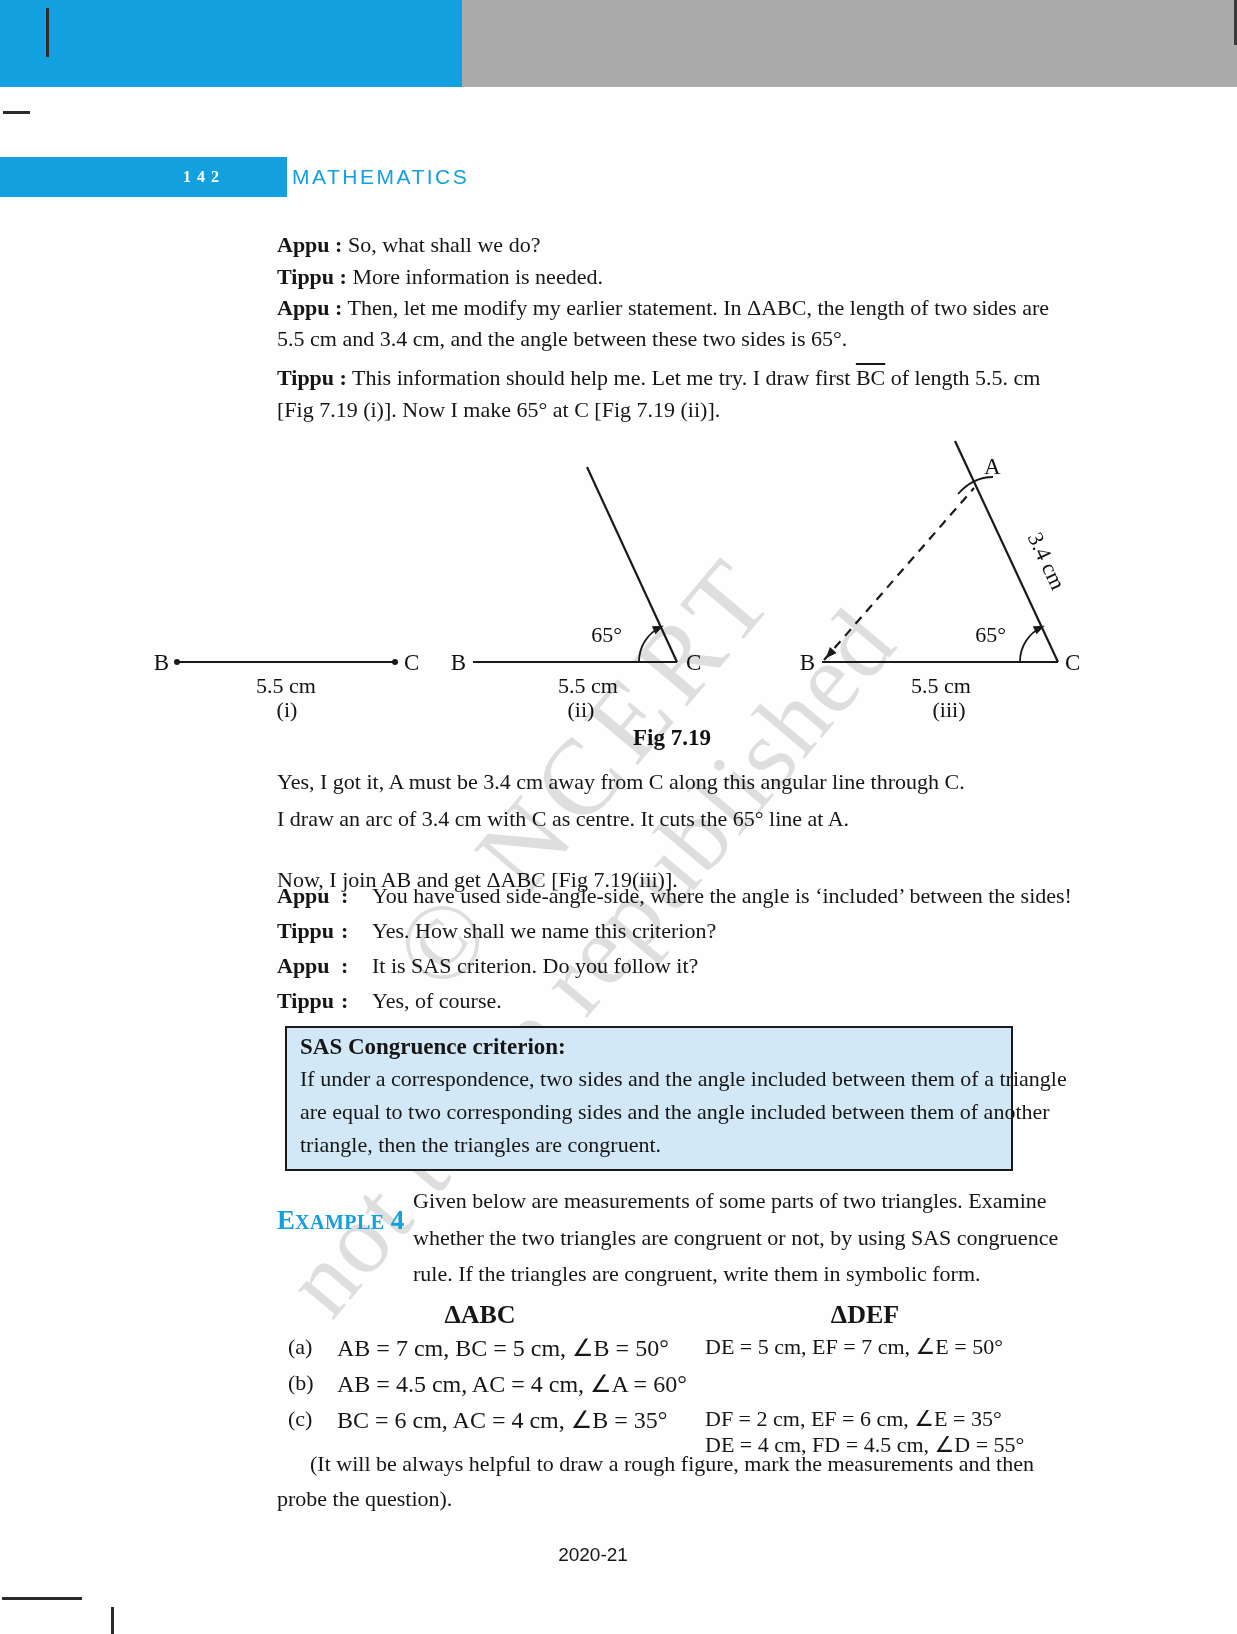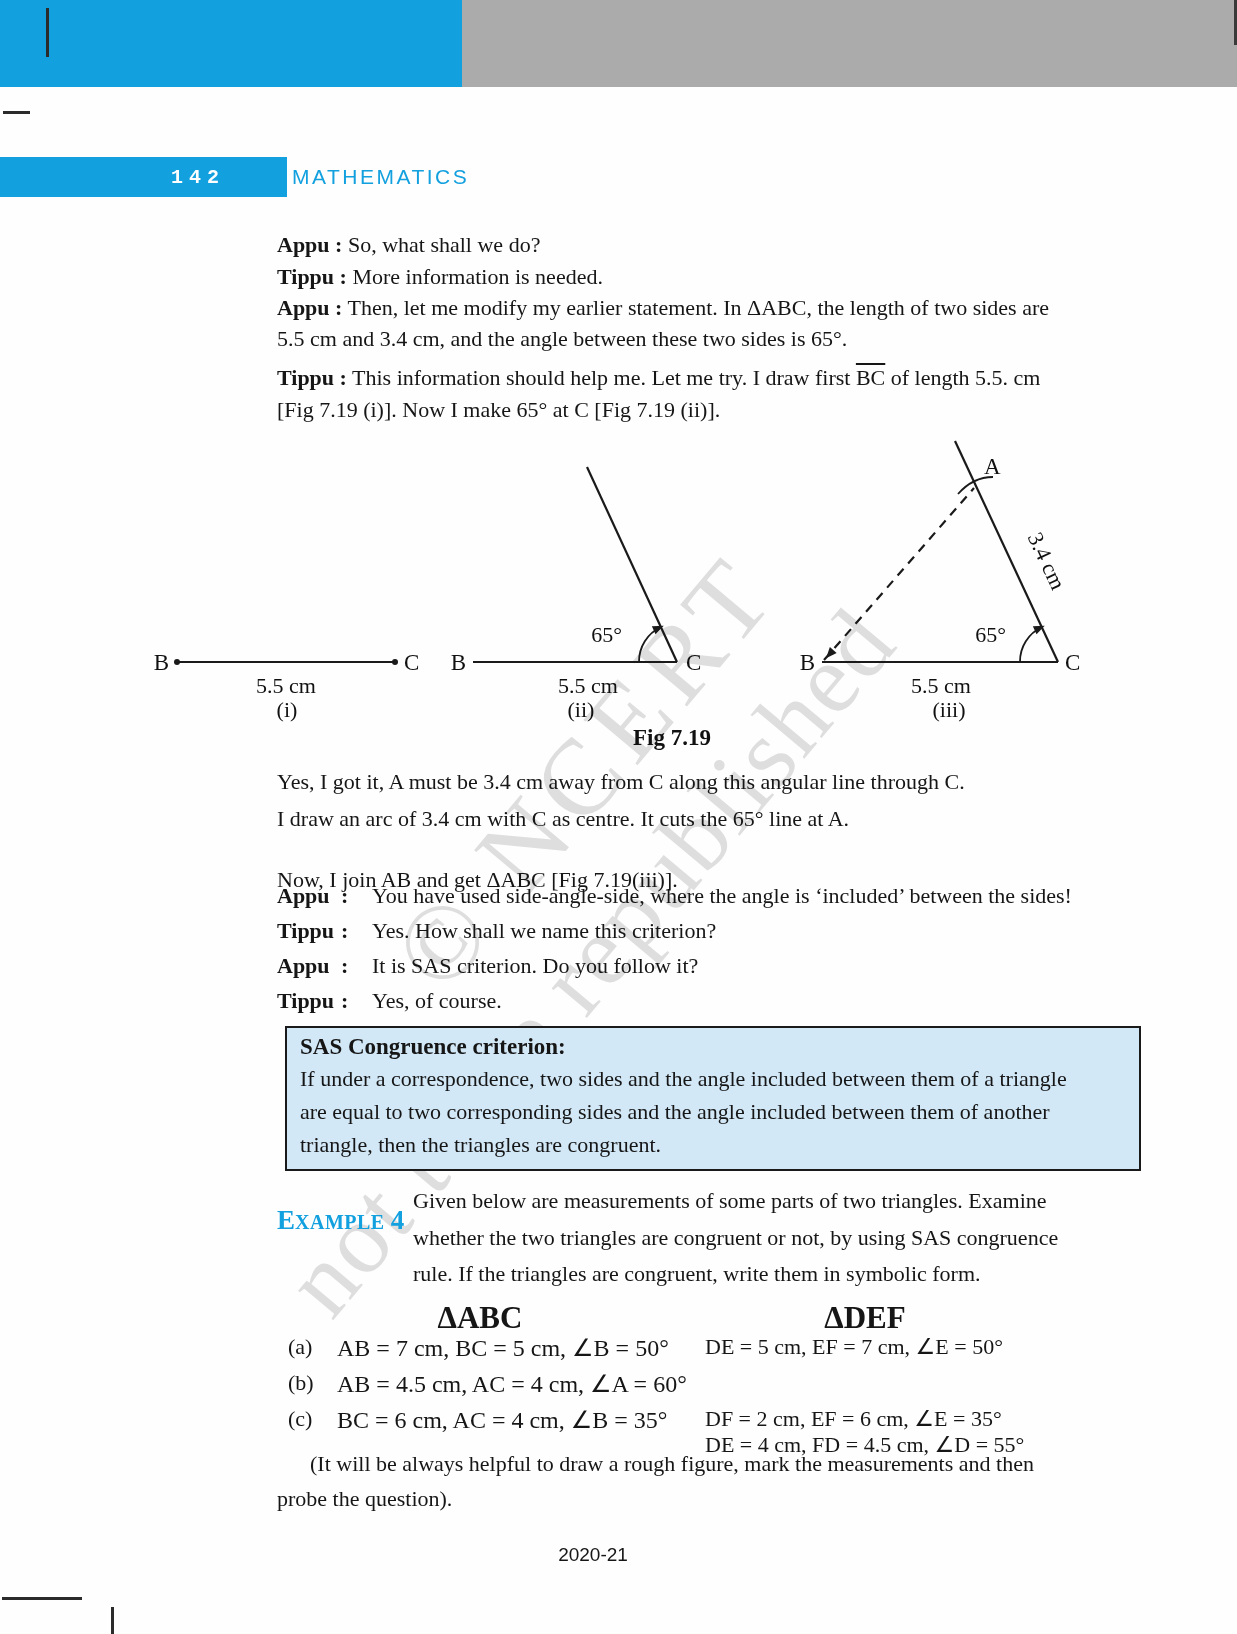--- a/index.html
+++ b/index.html
@@ -7,50 +7,50 @@
         font-family:"Liberation Serif",serif;color:#161616;}
   
   .band-blue{position:absolute;left:0;top:0;width:462px;height:87px;}
   .band-gray{position:absolute;left:462px;top:0;width:775px;height:87px;}
   .edge-mark-tr{position:absolute;right:0;top:0;width:3px;height:45px;background:#3a3a3a;}
   
   .crop{position:absolute;background:#2b2b2b;}
   
   .pageno-bar{position:absolute;left:0;top:157px;width:287px;height:40px;
               display:flex;align-items:center;justify-content:flex-end;padding-right:62px;box-sizing:border-box;}
-  .pageno{font-family:Liberation Mono, monospace;font-weight:bold;font-size:20px;
+  .pageno{font-family:Liberation Serif, serif;font-weight:bold;font-size:16px;
           letter-spacing:6px;color:#ffffff;}
   .subject{position:absolute;left:292px;top:157px;height:40px;display:flex;align-items:center;
            font-family:"Liberation Sans",sans-serif;font-size:21px;letter-spacing:2.5px;}
   
   .wm{position:absolute;white-space:nowrap;font-family:"Liberation Serif",serif;
       color:rgba(95,95,95,0.20);transform:translate(-50%,-50%) rotate(-50deg);}
   .wm1{left:585px;top:772px;font-size:108px;letter-spacing:10px;}
   .wm2{left:590px;top:962px;font-size:100px;letter-spacing:2px;}
   
   .tline{position:absolute;left:277px;width:806px;font-size:22px;line-height:28px;white-space:nowrap;}
   .bold{font-weight:bold;}
   .ol{text-decoration:overline;}
   .d2row{position:absolute;left:277px;width:806px;font-size:22px;white-space:nowrap;}
   .d2name{display:inline-block;width:64px;font-weight:bold;}
   .d2colon{display:inline-block;width:31px;font-weight:bold;}
   
-  .critbox{position:absolute;left:285px;top:1026px;width:856px;box-sizing:border-box;
+  .critbox{position:absolute;left:285px;top:1026px;width:728px;box-sizing:border-box;
            border:2px solid #1a1a1a;padding:4px 10px 8px 13px;}
   .critbox .title{font-size:23px;font-weight:bold;line-height:30px;}
   .critbox .bline{font-size:22px;line-height:33px;white-space:nowrap;}
   
   .example{position:absolute;left:277px;top:1183px;width:810px;display:flex;}
   .exlabel{width:136px;flex:0 0 136px;font-weight:bold;padding-top:2px;margin-top:20px;}
   .exlabel .big{font-size:27px;}
   .exlabel .small{font-size:20px;letter-spacing:0.5px;}
   .exlabel .num{font-size:27px;padding-left:6px;}
   .exbody{font-size:22px;line-height:36.5px;white-space:nowrap;}
   
-  .thead{position:absolute;font-size:31px;font-weight:bold;text-align:center;width:180px;}
+  .thead{position:absolute;font-size:26px;font-weight:bold;text-align:center;width:180px;}
   .trow-tag{position:absolute;font-size:22px;}
   .trow-c1{position:absolute;left:337px;font-size:24px;white-space:nowrap;}
   .trow-c2{position:absolute;left:705px;font-size:22px;white-space:nowrap;}
   .note{position:absolute;left:277px;width:810px;font-size:22px;line-height:35px;text-indent:33px;}
   .footer{position:absolute;left:0;top:1544px;width:1186px;text-align:center;
           font-family:"Liberation Sans",sans-serif;font-size:19px;}
   
   .figsvg{position:absolute;left:0;top:415px;}
   .fline{stroke:#1a1a1a;stroke-width:2.2;fill:none;}
   .fdash{stroke:#1a1a1a;stroke-width:2.2;fill:none;stroke-dasharray:9,7;}

